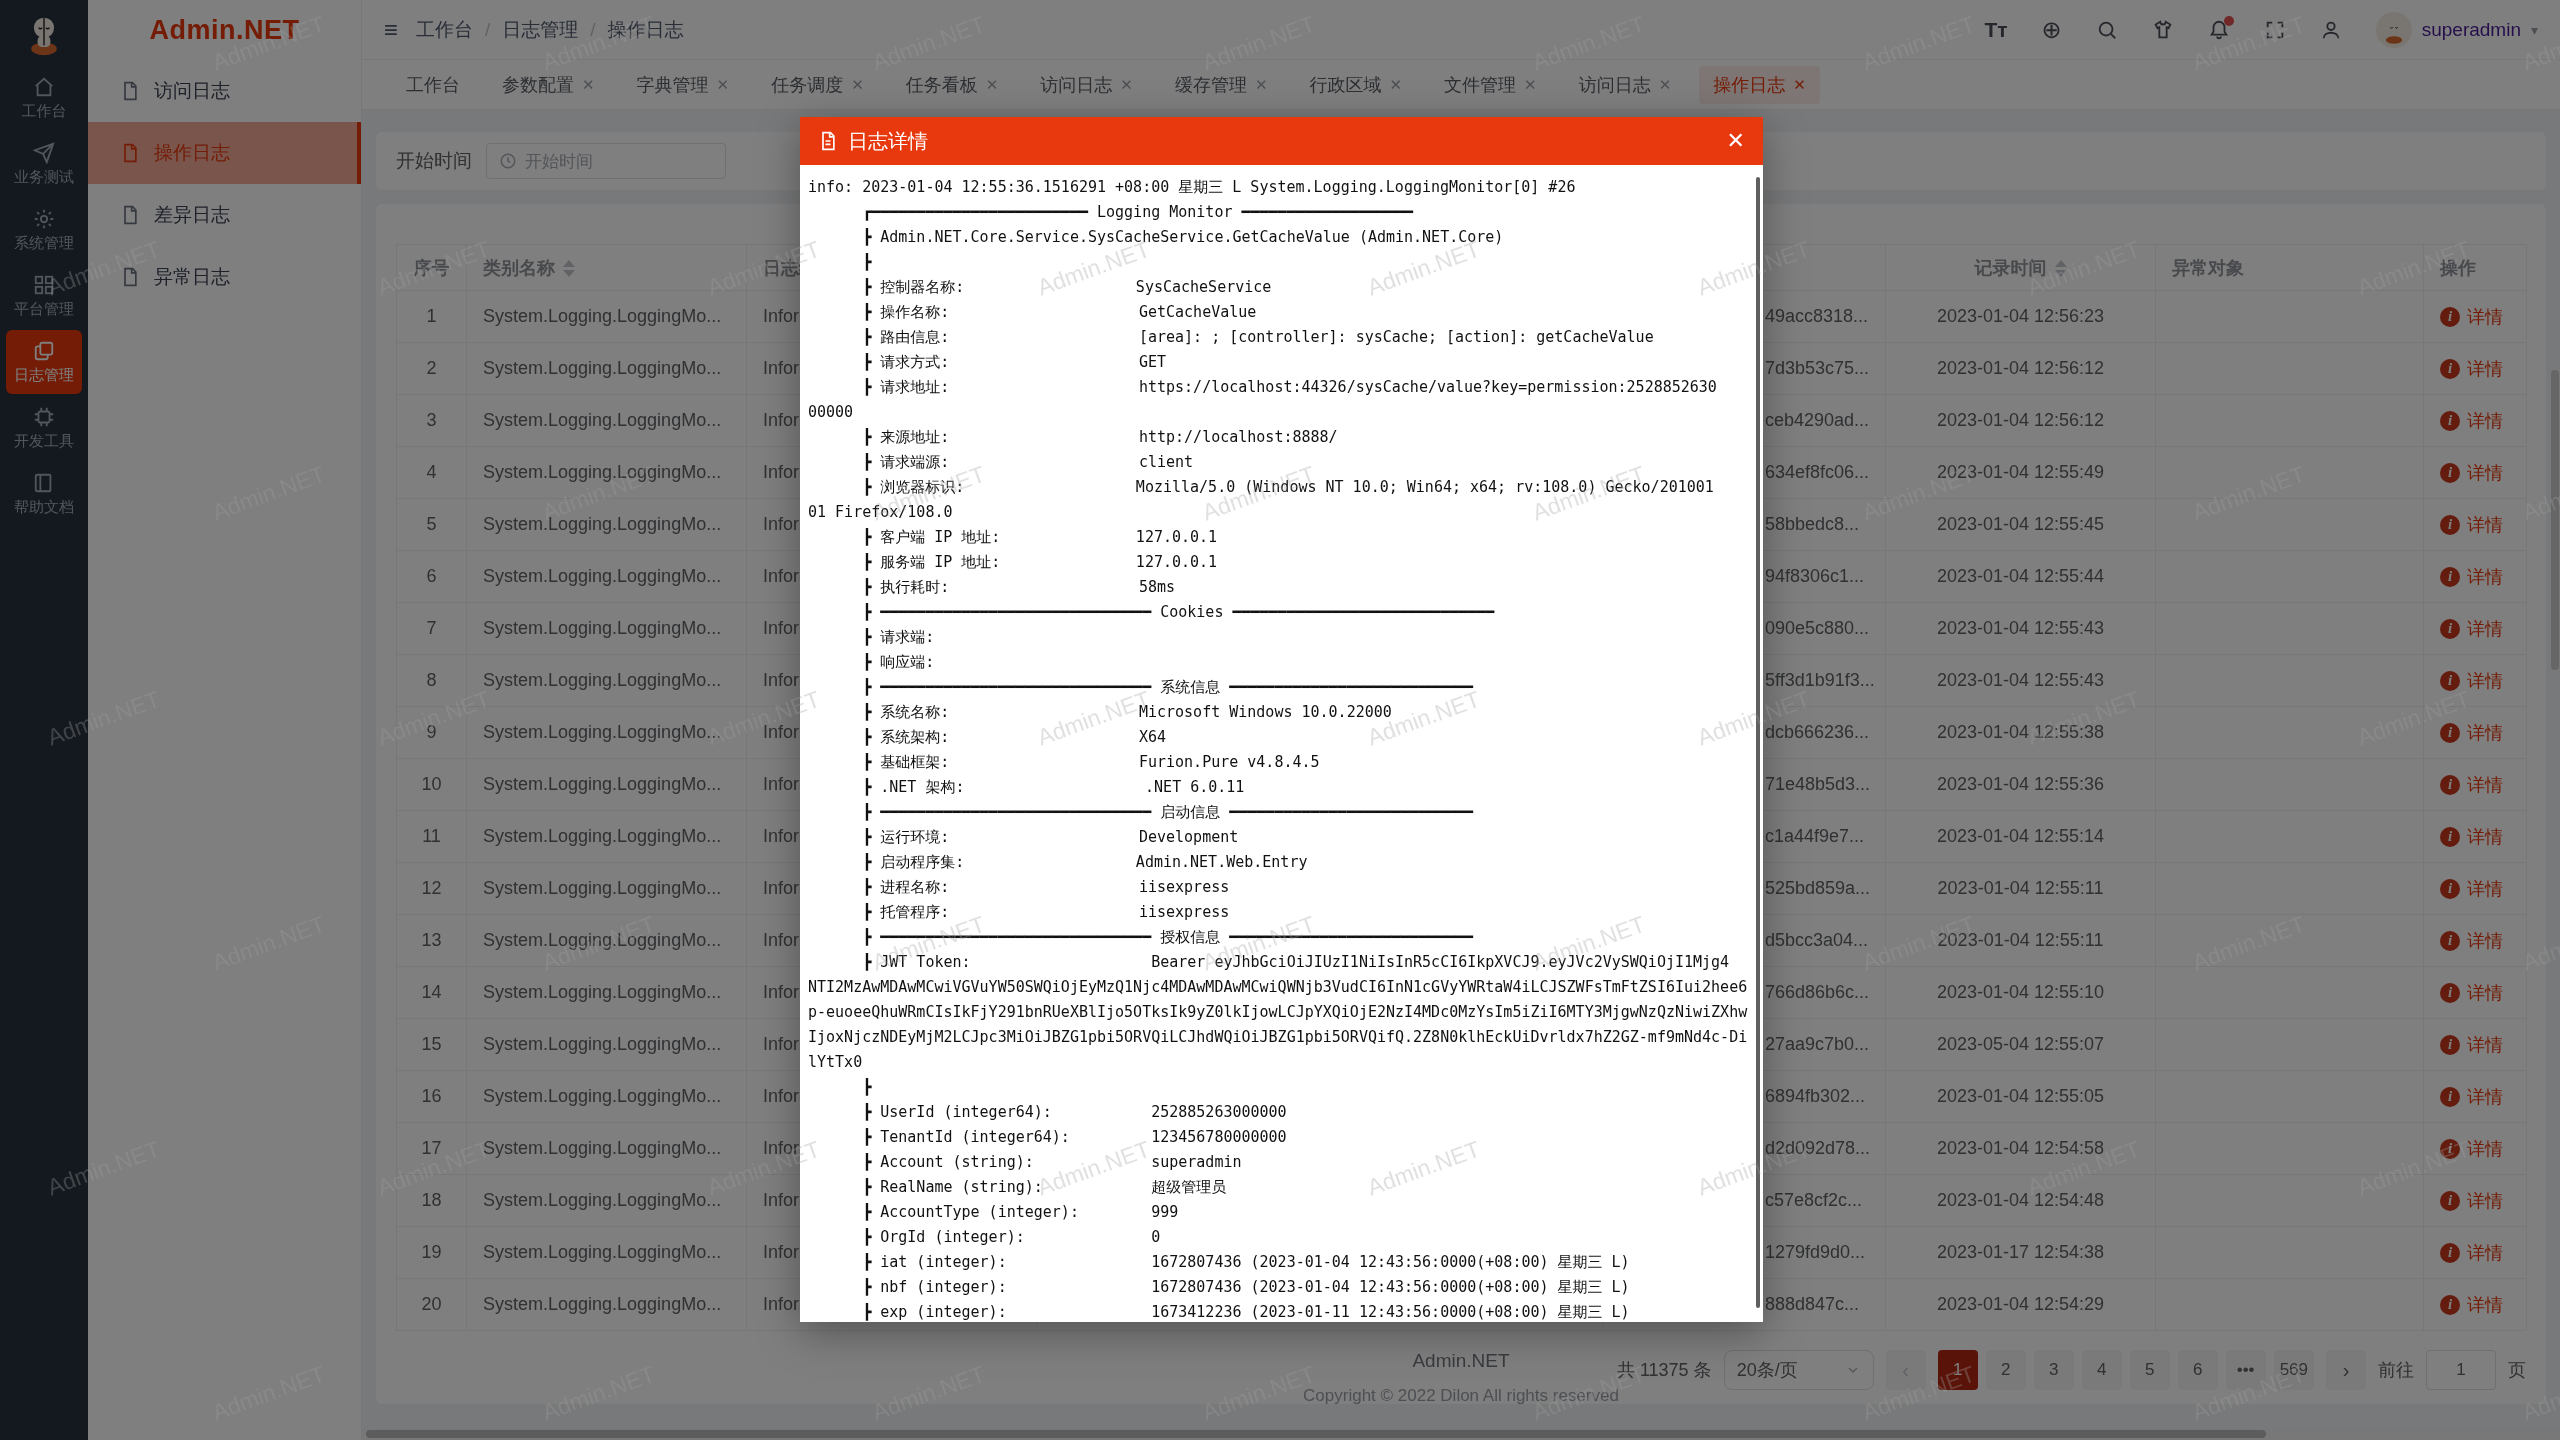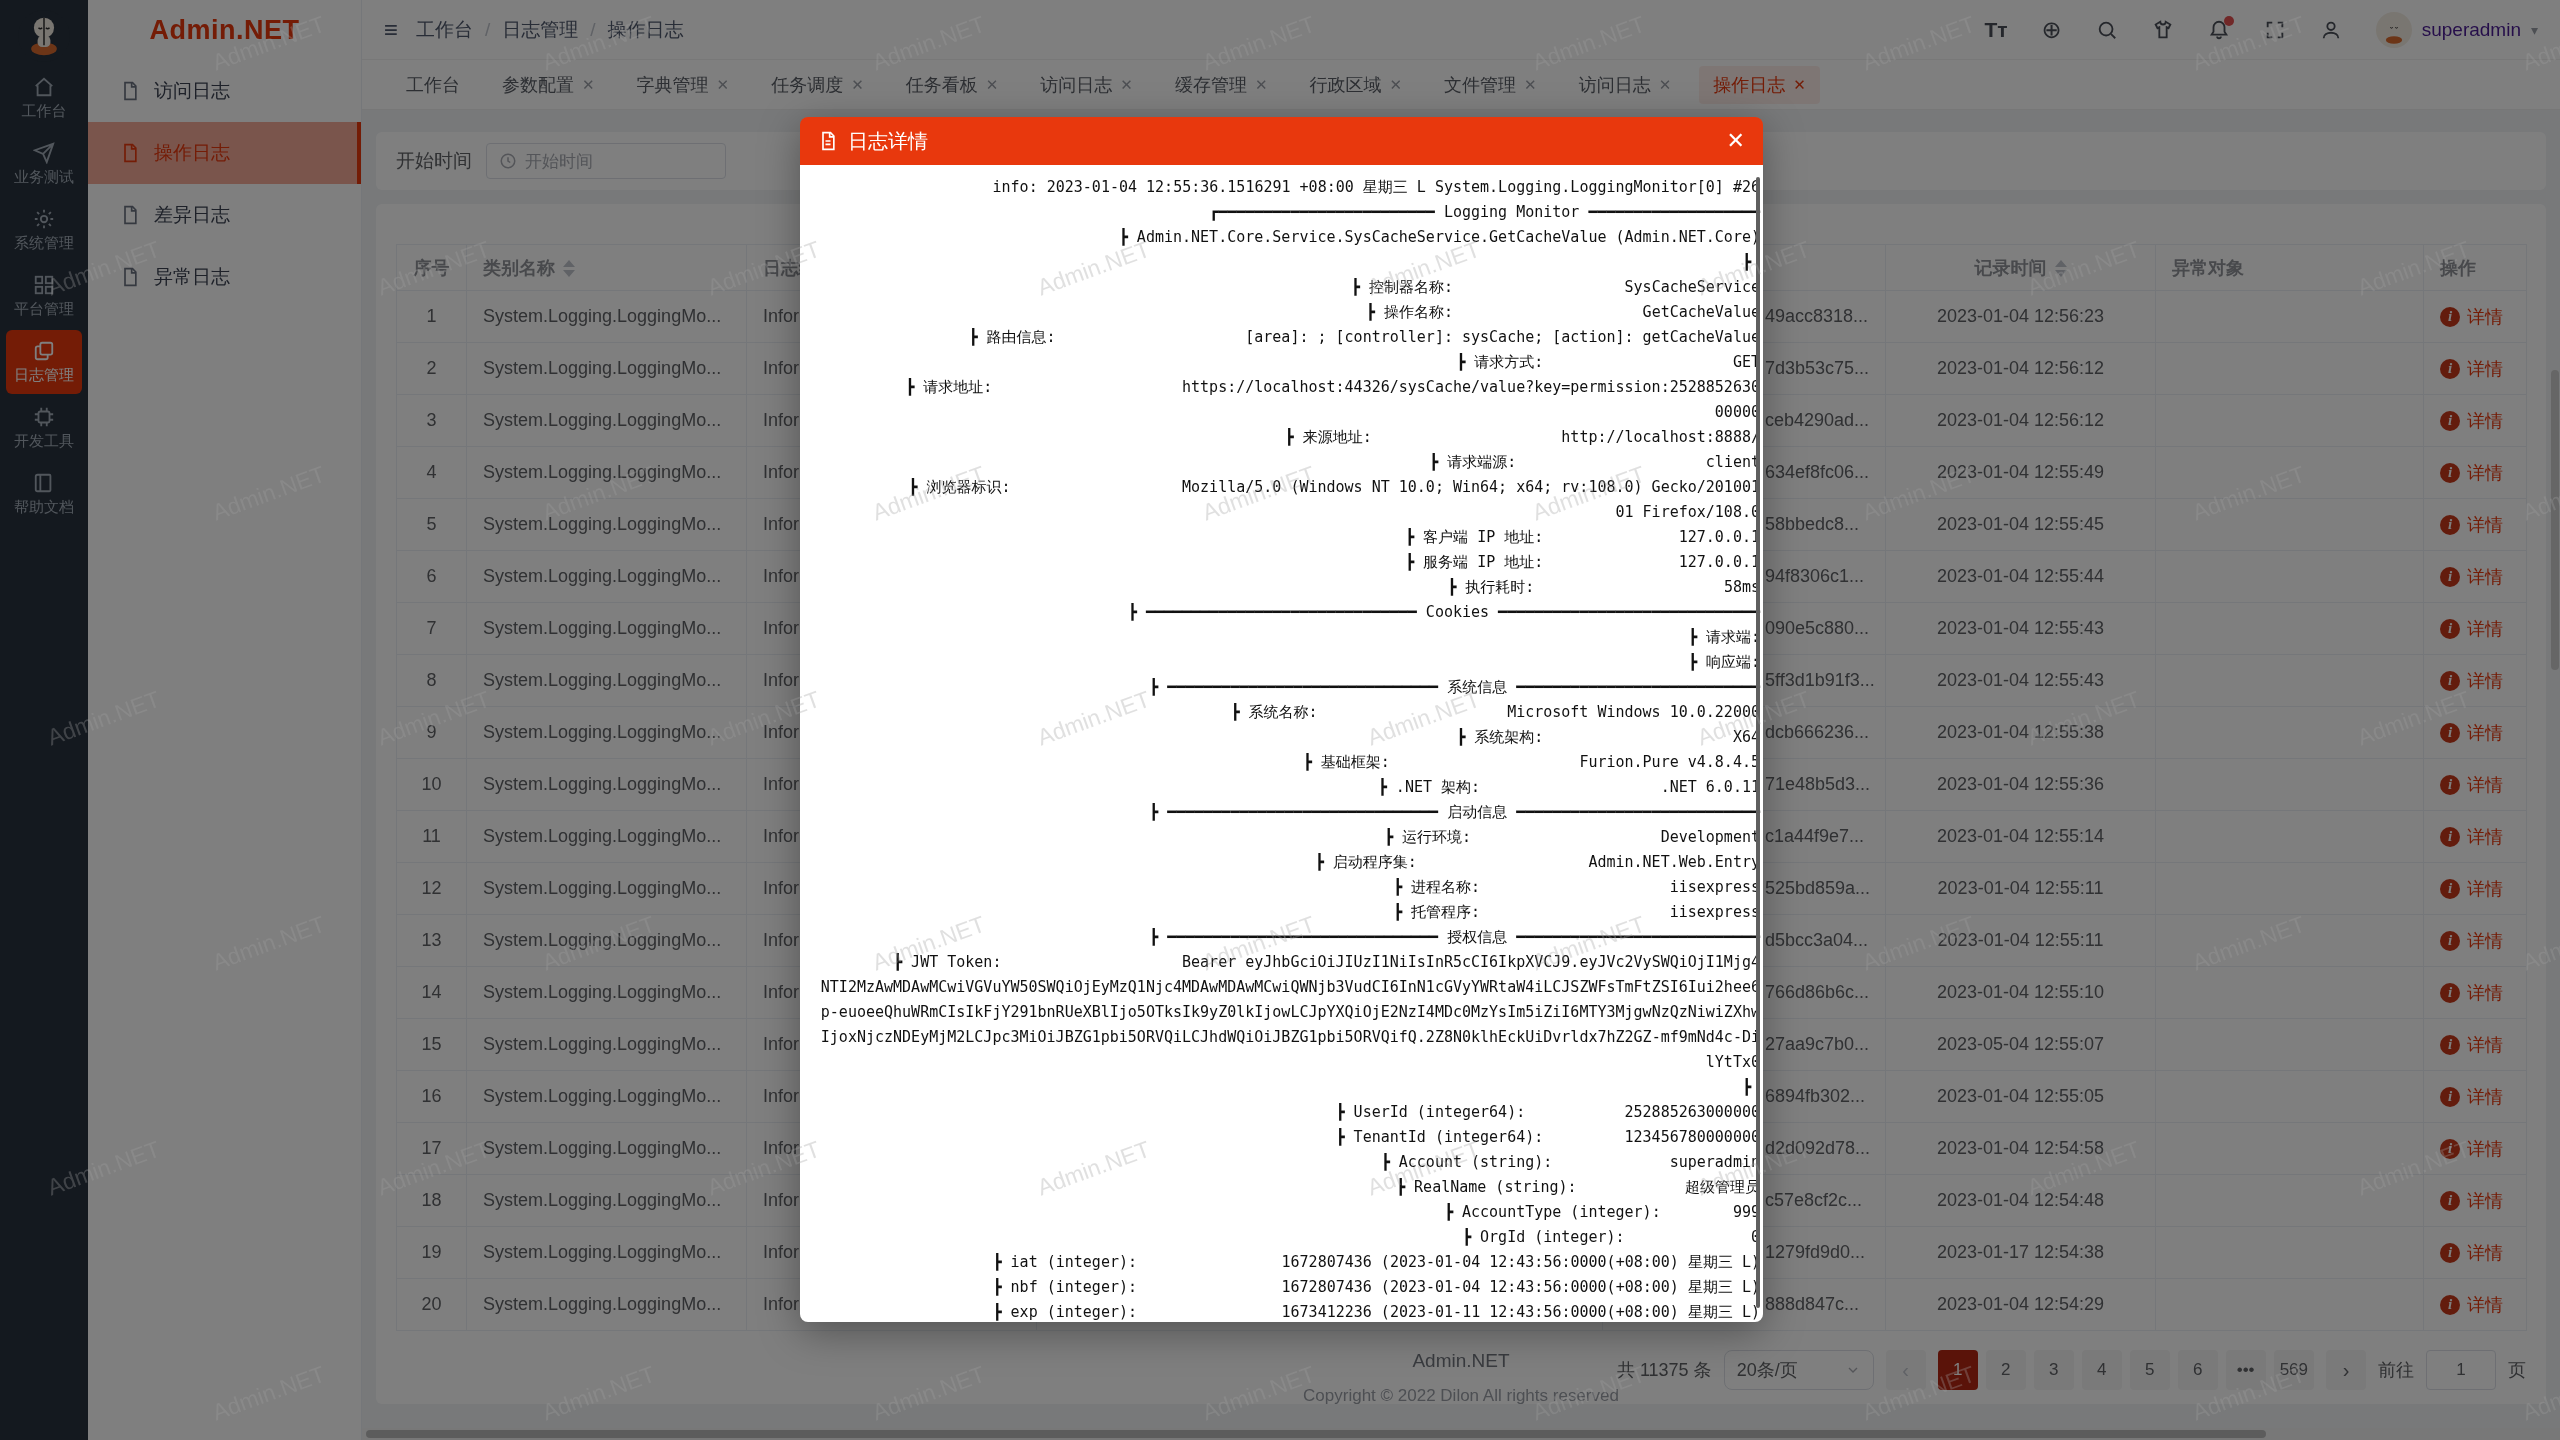--- a/index.html
+++ b/index.html
@@ -104,21 +104,21 @@
   .footer-app { font-size:19px; color:#73777f; }
   .footer-copy { font-size:17px; color:#9a9ea6; margin-top:14px; }
 
   .vscroll-thumb { position:absolute; right:1px; top:260px; width:8px; height:300px; border-radius:4px; background:#cccccc; }
   .hscroll-track { position:absolute; left:362px; right:0; bottom:0; height:12px; background:#f1f1f1; z-index:2; }
   .hscroll-thumb { position:absolute; left:4px; top:2px; width:1900px; height:8px; border-radius:4px; background:#b8b8b8; }
 
   
   .overlay { position:absolute; inset:0; background:rgba(0,0,0,.5); z-index:10; }
   .modal { position:absolute; left:800px; top:117px; width:963px; height:1205px; z-index:20;
-           border-radius:8px; overflow:hidden; box-shadow:0 10px 40px rgba(0,0,0,.35);text-align:right; }
+           border-radius:0; overflow:hidden; box-shadow:0 10px 40px rgba(0,0,0,.35); }
   .modal-header { height:48px; background:#e8380d; display:flex; align-items:center; padding:0 18px; gap:10px; }
   .modal-header svg { stroke:#fff; }
   .modal-title { color:#fff; font-size:20px; }
   .modal-close { margin-left:auto; color:#fff; font-size:22px; cursor:pointer; line-height:1; }
   .modal-body { height:1157px; background:#fff; overflow:hidden; position:relative; padding:10px 3px 0 8px; }
   .modal-body pre { font-family:"DejaVu Sans Mono","Liberation Mono",monospace; font-size:15px;
                     line-height:25px; color:#111; white-space:pre; }
   .modal-scroll-thumb { position:absolute; right:3px; top:12px; bottom:14px; width:4px; background:#5f5f5f; border-radius:2px; }
 
   

